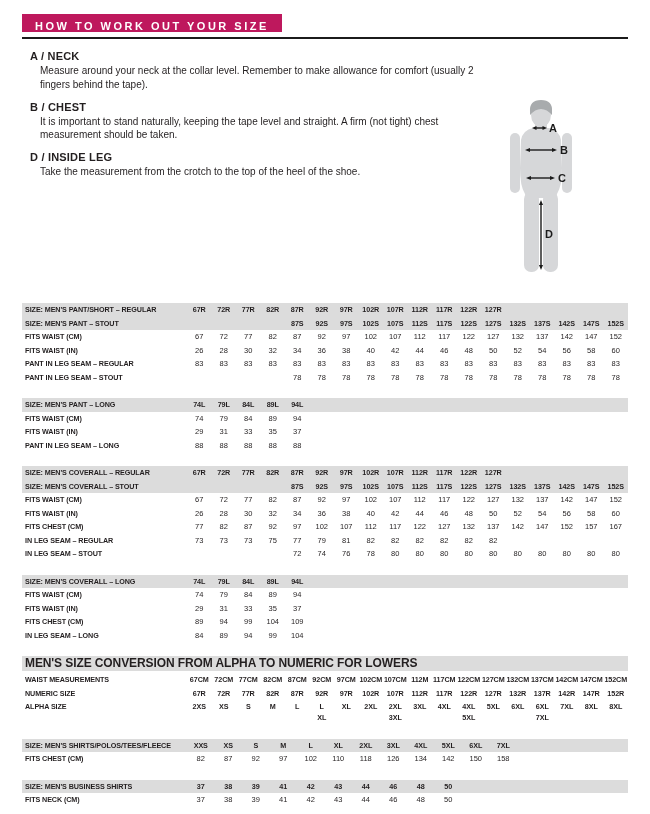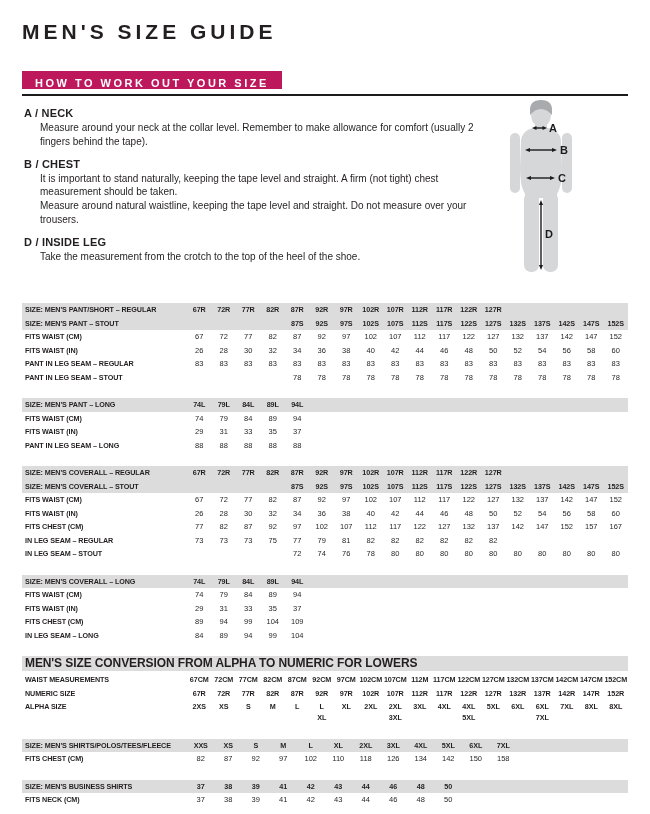--- a/index.html
+++ b/index.html
@@ -6,21 +6,21 @@
   body{
     width:650px;height:814px;position:relative;background:#ffffff;
     color:#231f20;font-family:"Liberation Sans",sans-serif;overflow:hidden;
   }
   .page{position:absolute;inset:0;padding:14px 22px;box-sizing:border-box;}
   .title{font-size:21px;font-weight:bold;letter-spacing:4px;margin:6px 0 27px 0;}
   .banner{display:inline-block;background:#be185d;color:#ffffff;font-size:11px;
     font-weight:bold;letter-spacing:2.5px;padding:6px 13px 0 13px;}
   .rule{height:2px;background:#1b1b1b;margin-top:3px;width:606px;}
   .instructions{margin-top:11px;width:470px;}
-  .instr h3{font-size:11px;font-weight:bold;margin:9px 0 2px 2px;letter-spacing:.2px;}
+  .instr h3{font-size:11px;font-weight:bold;margin:9px 0 2px 8px;letter-spacing:.2px;}
   .instr p{font-size:10px;margin:0 0 0 18px;line-height:1.38;width:445px;}
   .figure{position:absolute;left:488px;top:96px;width:160px;height:190px;}
   .figure svg{width:160px;height:190px;display:block;}
   .figure text{font-family:"Liberation Sans",sans-serif;font-weight:bold;font-size:11px;fill:#1b1b1b;}
 
   .tables{position:absolute;left:22px;top:303px;width:606px;}
   .sizetable{margin-bottom:14px;}
   .trow{display:flex;align-items:flex-start;padding:1.25px 0;}
   .trow.header{background:#dcdcdc;}
   .band{background:#dcdcdc;font-weight:bold;font-size:12px;line-height:11px;
@@ -31,36 +31,34 @@
   .t18 .tcell{width:24.5px;}
   .t12 .tcell{width:27.5px;}
   .t10 .tcell{width:27.5px;}
   .trow.header .tcell,.trow.conv .tcell{font-weight:bold;font-size:7.2px;letter-spacing:-0.1px;}
 </style>
 </head>
 <body>
 
 <div class="page">
 
-  <h1 class="title">MEN'S SIZE GUIDE</h1>
 
   <div class="banner">HOW TO WORK OUT YOUR SIZE</div>
   <div class="rule"></div>
 
   <div class="instructions">
     <div class="instr">
       <h3>A / NECK</h3>
       <p>Measure around your neck at the collar level. Remember to make allowance for comfort (usually 2 fingers behind the tape).</p>
     </div>
     <div class="instr">
       <h3>B / CHEST</h3>
       <p>It is important to stand naturally, keeping the tape level and straight. A firm (not tight) chest measurement should be taken.</p>
     </div>
     <div class="instr">
-      <p>Measure around natural waistline, keeping the tape level and straight. Do not measure over your trousers.</p>
     </div>
     <div class="instr">
       <h3>D / INSIDE LEG</h3>
       <p>Take the measurement from the crotch to the top of the heel of the shoe.</p>
     </div>
   </div>
 
   <div class="figure">
     <svg viewBox="0 0 160 190" xmlns="http://www.w3.org/2000/svg">
 

